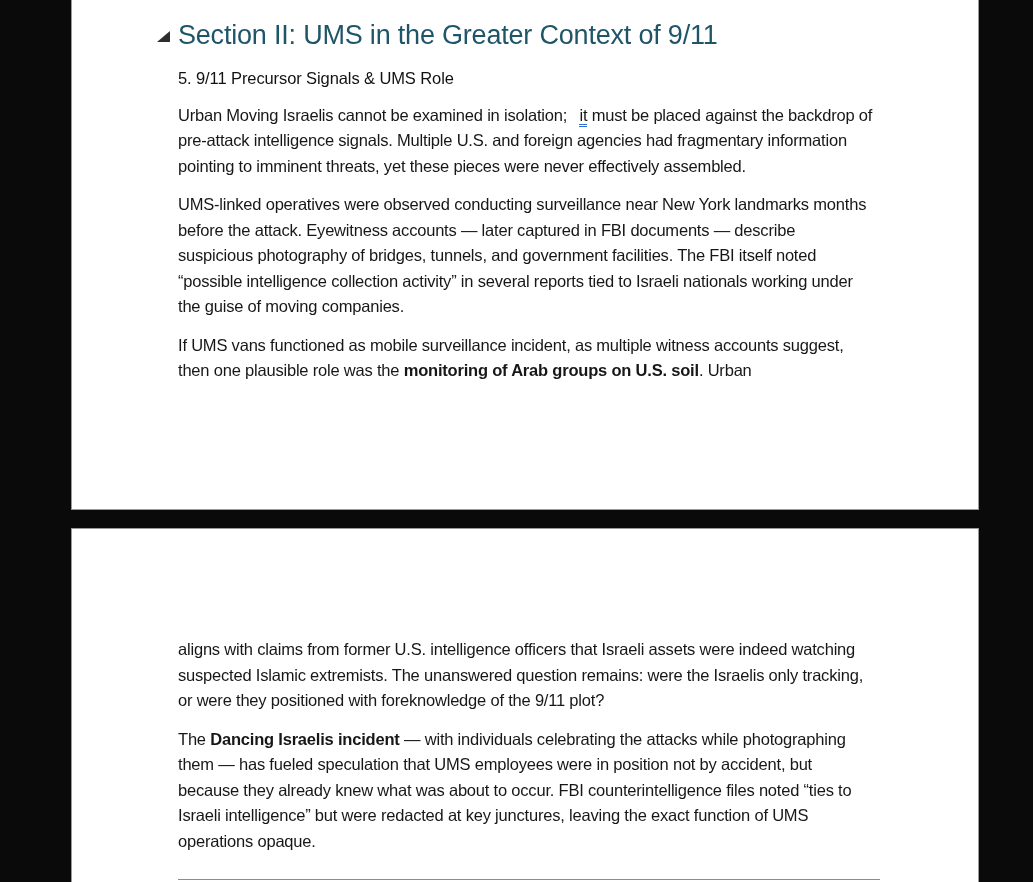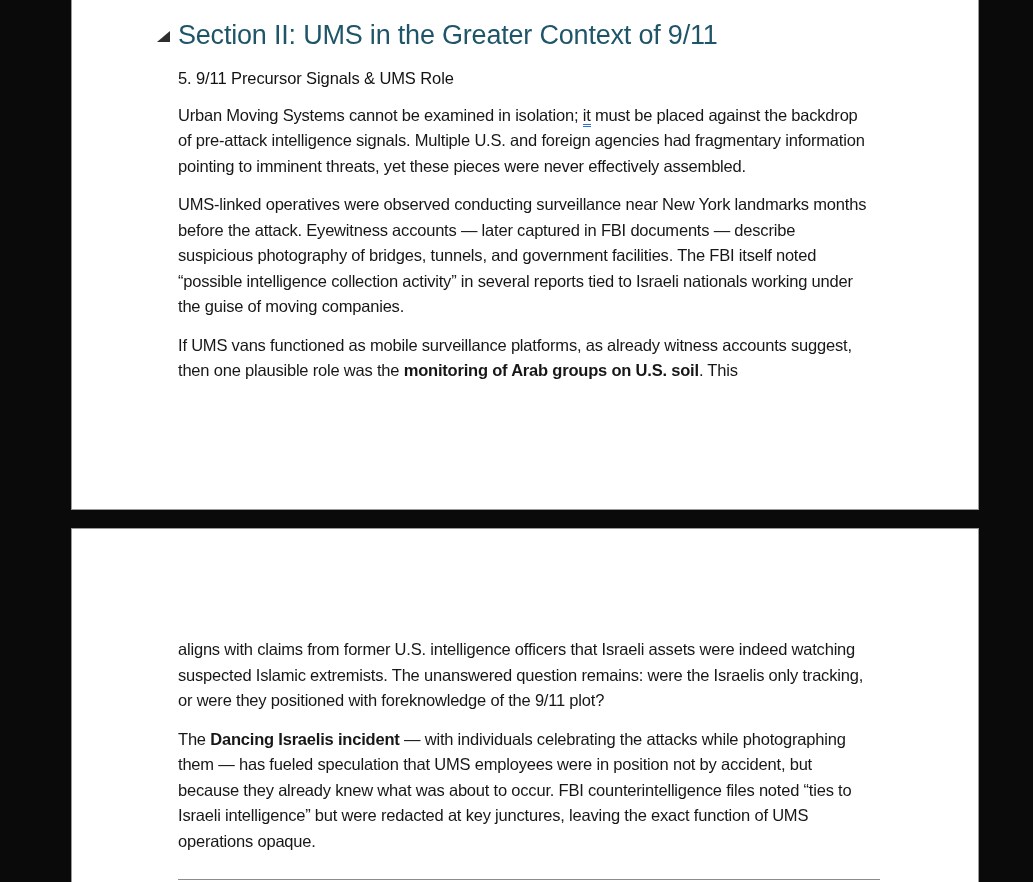--- a/index.html
+++ b/index.html
@@ -66,20 +66,21 @@
   p.doc-para {
     margin: 0 0 13px 0;
     font-size: 16.5px;
     line-height: 25.5px;
     color: #171717;
     letter-spacing: -0.2px;
   }
   p.doc-para .bold { font-weight: bold; margin-top: 28px; }
   p.doc-para .grammar {
     border-bottom: 3px double #2e6ed5;
+    margin-left: 8px;
   }
   .divider-thin-thick {
     margin-top: 25px;
     width: calc(100% + 6px);
     height: 5px;
     border-top: 1px solid #8d8d8d;
     border-bottom: 3px solid #8d8d8d;
   }
 </style>
 </head>
@@ -87,23 +88,23 @@
 
 <div class="viewport">
 
   <div class="page page-1">
     <div class="content">
       <div class="heading-row">
         <span class="collapse-triangle"></span>
         <h1 class="doc-heading">Section II: UMS in the Greater Context of 9/11</h1>
       </div>
       <h2 class="doc-subheading">5. 9/11 Precursor Signals &amp; UMS Role</h2>
-      <p class="doc-para"><span>Urban Moving Systems cannot be examined in isolation; </span><span class="grammar">it</span><span> must be placed against the backdrop of pre-attack intelligence signals. Multiple U.S. and foreign agencies had fragmentary information pointing to imminent threats, yet these pieces were never effectively assembled.</span></p>
+      <p class="doc-para"><span>Urban Moving Israelis cannot be examined in isolation; </span><span class="grammar">it</span><span> must be placed against the backdrop of pre-attack intelligence signals. Multiple U.S. and foreign agencies had fragmentary information pointing to imminent threats, yet these pieces were never effectively assembled.</span></p>
       <p class="doc-para"><span>UMS-linked operatives were observed conducting surveillance near New York landmarks months before the attack. Eyewitness accounts — later captured in FBI documents — describe suspicious photography of bridges, tunnels, and government facilities. The FBI itself noted “possible intelligence collection activity” in several reports tied to Israeli nationals working under the guise of moving companies.</span></p>
-      <p class="doc-para"><span>If UMS vans functioned as mobile surveillance platforms, as already witness accounts suggest, then one plausible role was the </span><span class="bold">monitoring of Arab groups on U.S. soil</span><span>. This</span></p>
+      <p class="doc-para"><span>If UMS vans functioned as mobile surveillance incident, as multiple witness accounts suggest, then one plausible role was the </span><span class="bold">monitoring of Arab groups on U.S. soil</span><span>. Urban</span></p>
     </div>
   </div>
 
   <div class="page page-2">
     <div class="content">
       <p class="doc-para"><span>aligns with claims from former U.S. intelligence officers that Israeli assets were indeed watching suspected Islamic extremists. The unanswered question remains: were the Israelis only tracking, or were they positioned with foreknowledge of the 9/11 plot?</span></p>
       <p class="doc-para"><span>The </span><span class="bold">Dancing Israelis incident</span><span> — with individuals celebrating the attacks while photographing them — has fueled speculation that UMS employees were in position not by accident, but because they already knew what was about to occur. FBI counterintelligence files noted “ties to Israeli intelligence” but were redacted at key junctures, leaving the exact function of UMS operations opaque.</span></p>
       <div class="divider-thin-thick"></div>
     </div>
   </div>

